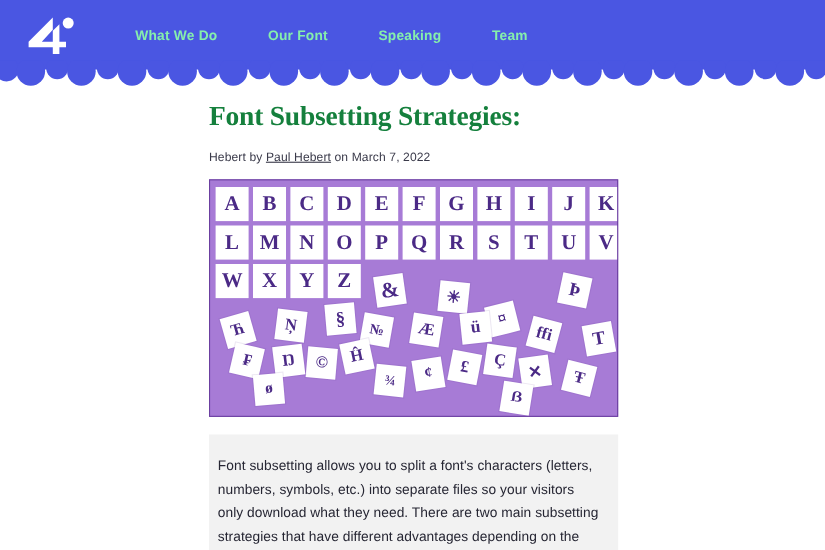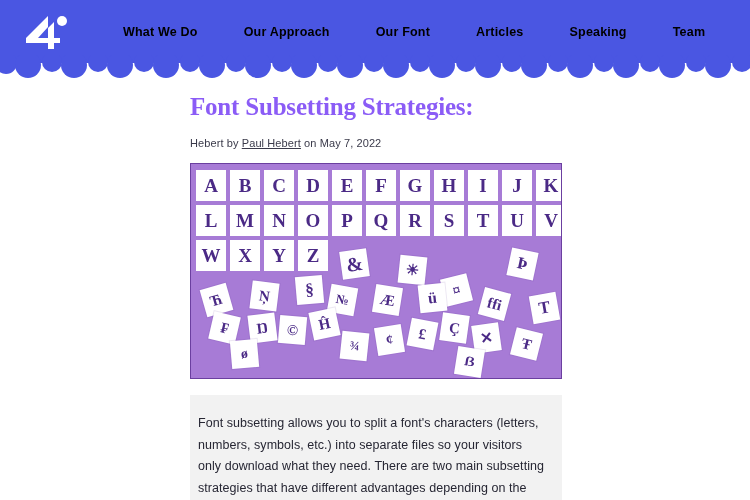--- a/index.html
+++ b/index.html
@@ -30,21 +30,21 @@
   }
   .logo svg { display: block; }
 
   .nav {
     display: flex;
     align-items: center;
     margin-left: 26px;
     gap: 0;
   }
   .nav-item {
-    color: #000000;
+    color: #86efac;
     font-size: 12.5px;
     font-weight: 600;
     letter-spacing: 0.2px;
     padding: 6px 23px;
     white-space: nowrap;
     cursor: pointer;
   }
 
   
   .scallop {
@@ -63,21 +63,21 @@
     position: relative;
     width: 750px;
     padding-top: 28px;
   }
   .article {
     width: 372px;
     margin-left: 190px;
   }
   .title {
     font-family: "Liberation Serif", serif;
-    color: #8b5cf6;
+    color: #15803d;
     font-size: 25px;
     line-height: 1.28;
     font-weight: 700;
     letter-spacing: -0.2px;
   }
   .byline {
     margin-top: 14px;
     font-size: 11px;
     color: #3a3a4a;
     letter-spacing: 0.1px;
@@ -157,23 +157,21 @@
 
   <div class="header">
     <div class="logo">
       <svg width="56" height="40" viewBox="0 0 56 40" aria-hidden="true">
         <path d="M8 26 L30 4 L30 15 L20 26 L30 26 L30 16 L36 10 L36 26 L42 26 L42 31 L36 31 L36 37 L30 37 L30 31 L8 31 Z" fill="#ffffff"></path>
         <circle cx="44" cy="9" r="5" fill="#ffffff"></circle>
       </svg>
     </div>
     <div class="nav">
       <div class="nav-item">What We Do</div>
-      <div class="nav-item">Our Approach</div>
       <div class="nav-item">Our Font</div>
-      <div class="nav-item">Articles</div>
       <div class="nav-item">Speaking</div>
       <div class="nav-item">Team</div>
     </div>
   </div>
 
   <div class="scallop">
     <svg width="750" height="26" viewBox="0 0 750 26" preserveAspectRatio="none">
       <rect x="0" y="0" width="750" height="8" fill="#4a56e2"></rect>
       <g fill="#4a56e2">
         <circle cx="6" cy="8" r="11"></circle>
@@ -214,21 +212,21 @@
   </div>
 
   <div class="content">
     <div class="article">
 
       <h1 class="title">
         <span>Font Subsetting Strategies:</span><br>
       </h1>
 
       <div class="byline">
-        <span>Hebert by </span><a href="#">Paul Hebert</a><span> on </span><span>May 7, 2022</span>
+        <span>Hebert by </span><a href="#">Paul Hebert</a><span> on </span><span>March 7, 2022</span>
       </div>
 
       <div class="hero">
         <div class="tile-rows" id="tile-rows">
             <div class="tile-row">
               <div class="tile">A</div>
               <div class="tile">B</div>
               <div class="tile">C</div>
               <div class="tile">D</div>
               <div class="tile">E</div>

